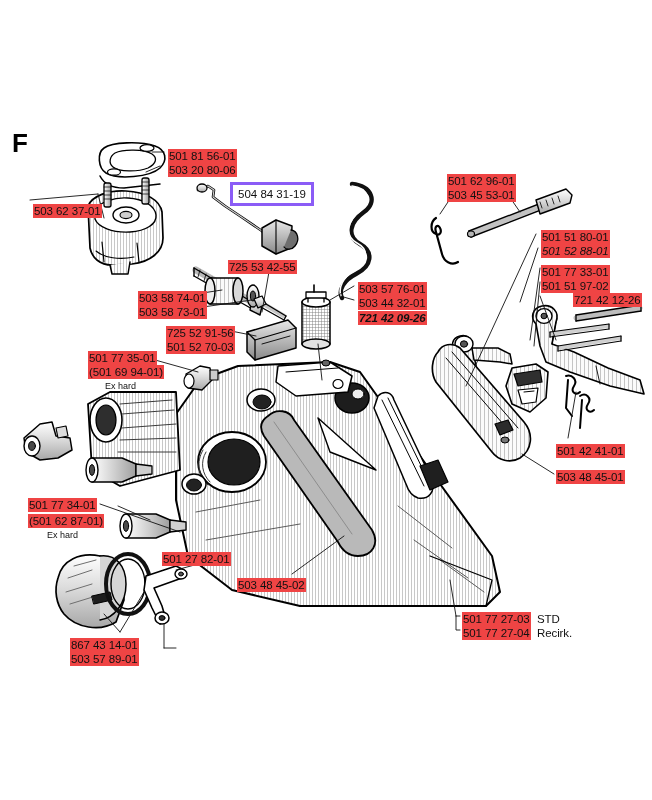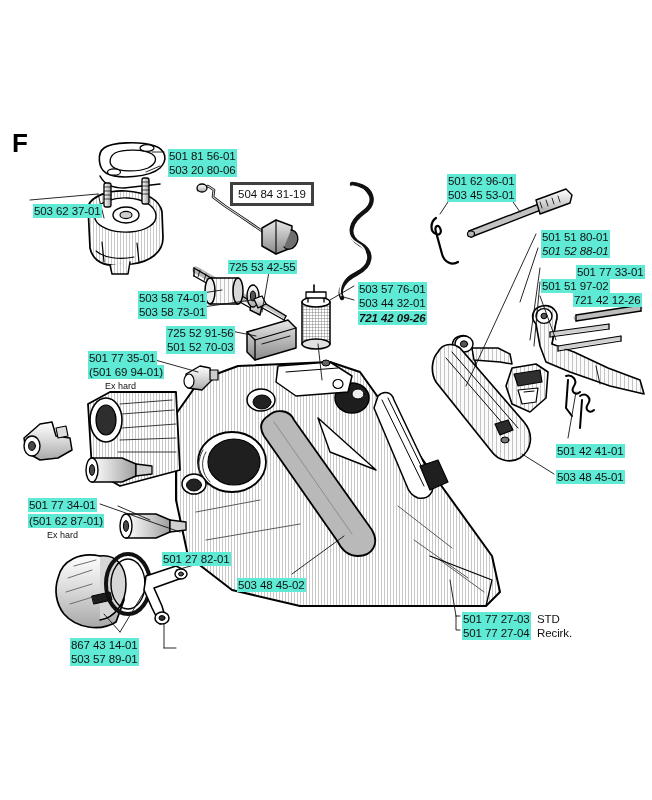--- a/index.html
+++ b/index.html
@@ -1,25 +1,25 @@
 <!DOCTYPE html>
 <html><head>
 <meta charset="utf-8">
 <style>
   html,body{margin:0;padding:0;background:#ffffff;}
   body{width:652px;height:800px;overflow:hidden;
        font-family:"Liberation Sans","DejaVu Sans",sans-serif;}
   #page{position:relative;width:652px;height:800px;background:#fff;}
   svg{display:block;}
   .lbl{position:absolute;font-size:11.5px;color:#111;white-space:nowrap;
-       letter-spacing:-0.1px;background:#5eead4;padding:0 1px;line-height:14px;}
+       letter-spacing:-0.1px;background:#ef4444;padding:0 1px;line-height:14px;}
   .lbl.small{font-size:9px;background:transparent;letter-spacing:0;}
   .lbl.bold{font-weight:bold;font-style:italic;}
   .lbl.plain{background:transparent;}
-  .hl{position:absolute;border:3px solid #404040;background:#ffffff;
+  .hl{position:absolute;border:3px solid #8b5cf6;background:#ffffff;
       font-size:11.5px;color:#111;padding:2px 5px;line-height:14px;white-space:nowrap;}
   .bigF{position:absolute;font-size:26px;font-weight:bold;color:#000;
         font-family:"Liberation Sans","DejaVu Sans",sans-serif;}
 </style>
 </head>
 <body>
 
 <div id="page">
 
   <svg width="652" height="800" viewBox="0 0 652 800">
@@ -377,21 +377,21 @@
   <div class="lbl" style="left:28px;top:498px;">501 77 34-01</div>
   <div class="lbl" style="left:28px;top:514px;">(501 62 87-01)</div>
   <div class="lbl small" style="left:46px;top:528px;">Ex hard</div>
   <div class="lbl" style="left:358px;top:282px;">503 57 76-01</div>
   <div class="lbl" style="left:358px;top:296px;">503 44 32-01</div>
   <div class="lbl bold" style="left:358px;top:311px;">721 42 09-26</div>
   <div class="lbl" style="left:447px;top:174px;">501 62 96-01</div>
   <div class="lbl" style="left:447px;top:188px;">503 45 53-01</div>
   <div class="lbl" style="left:541px;top:230px;">501 51 80-01</div>
   <div class="lbl" style="left:541px;top:244px;font-style:italic;">501 52 88-01</div>
-  <div class="lbl" style="left:541px;top:265px;margin-left:35px;">501 77 33-01</div>
+  <div class="lbl" style="left:541px;top:265px;">501 77 33-01</div>
   <div class="lbl" style="left:541px;top:279px;">501 51 97-02</div>
   <div class="lbl" style="left:541px;top:293px;margin-left:32px;">721 42 12-26</div>
   <div class="lbl" style="left:556px;top:444px;">501 42 41-01</div>
   <div class="lbl" style="left:556px;top:470px;">503 48 45-01</div>
   <div class="lbl" style="left:237px;top:578px;">503 48 45-02</div>
   <div class="lbl" style="left:162px;top:552px;">501 27 82-01</div>
   <div class="lbl" style="left:70px;top:638px;">867 43 14-01</div>
   <div class="lbl" style="left:70px;top:652px;text-align:right;">503 57 89-01</div>
   <div class="lbl" style="left:462px;top:612px;">501 77 27-03</div>
   <div class="lbl" style="left:462px;top:626px;">501 77 27-04</div>

